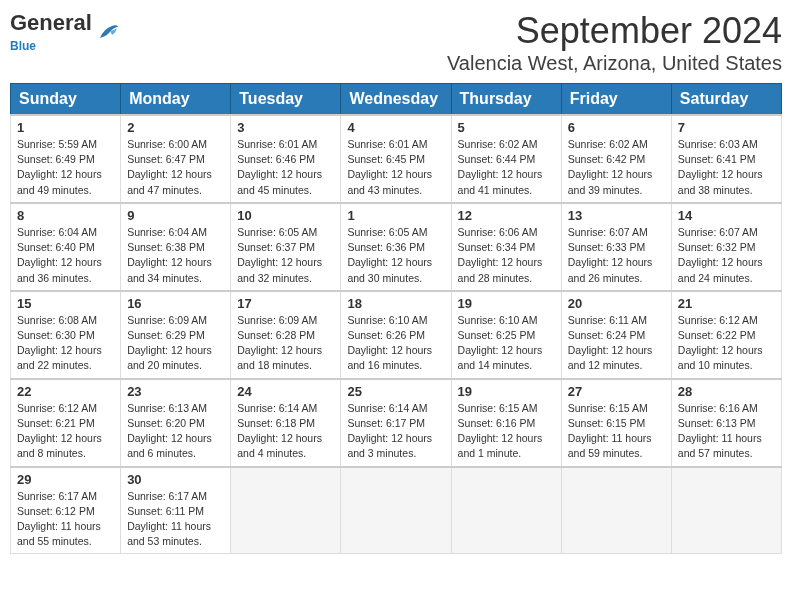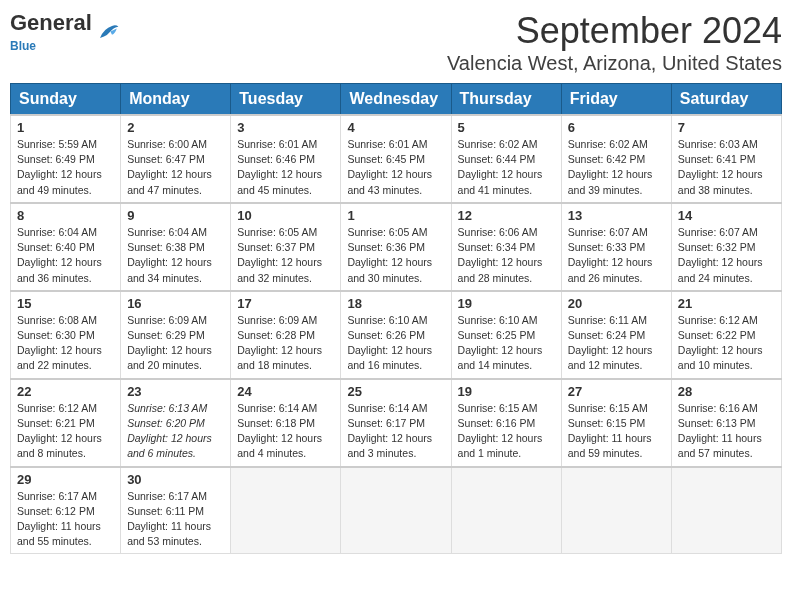--- a/index.html
+++ b/index.html
@@ -236,21 +236,21 @@
       </tr>
       <tr class="week-row">
         <td>
           <span class="day-number">22</span>
           <div class="day-info" style="white-space: pre-line;">Sunrise: 6:12 AM
 Sunset: 6:21 PM
 Daylight: 12 hours and 8 minutes.</div>
         </td>
         <td>
           <span class="day-number">23</span>
-          <div class="day-info" style="white-space: pre-line; font-style: italic;">Sunrise: 6:13 AM
+          <div class="day-info" style="white-space: pre-line;">Sunrise: 6:13 AM
 Sunset: 6:20 PM
 Daylight: 12 hours and 6 minutes.</div>
         </td>
         <td>
           <span class="day-number">24</span>
           <div class="day-info" style="white-space: pre-line;">Sunrise: 6:14 AM
 Sunset: 6:18 PM
 Daylight: 12 hours and 4 minutes.</div>
         </td>
         <td>

